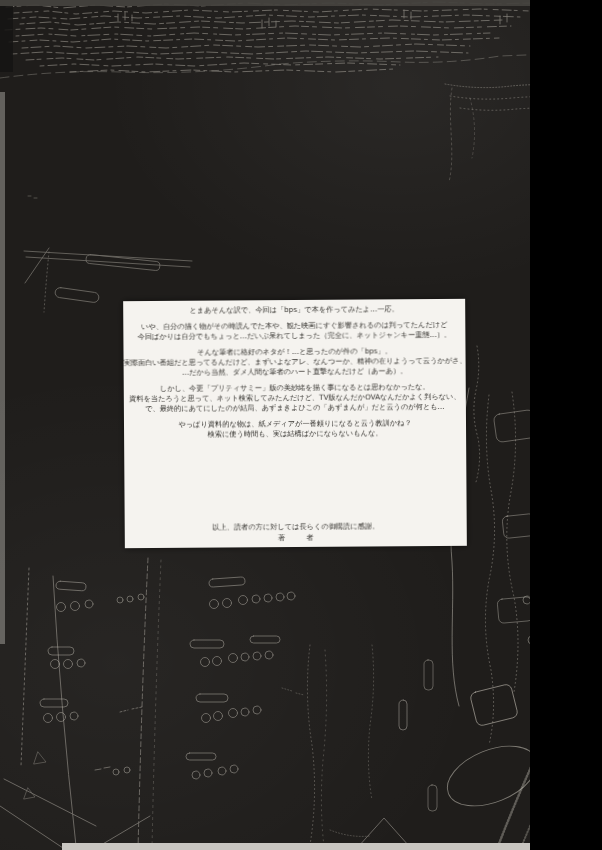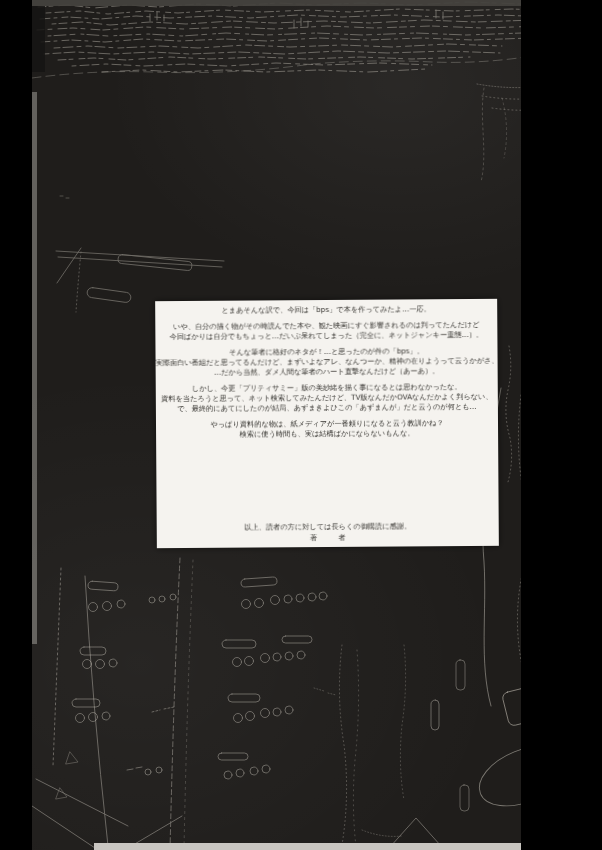--- a/index.html
+++ b/index.html
@@ -1,21 +1,21 @@
 <!DOCTYPE html>
 <html><head>
 <meta charset="utf-8">
 <style>
   html,body{margin:0;padding:0;background:#000;}
-  #stage{position:relative;width:489px;height:850px;overflow:hidden;
+  #stage{position:relative;width:530px;height:850px;overflow:hidden;
     background:
       radial-gradient(420px 300px at 75% 10%, rgba(255,255,255,0.05), transparent 70%),
       radial-gradient(520px 420px at 22% 78%, rgba(255,255,255,0.04), transparent 70%),
       #1f1d1b;
-    font-family:"DejaVu Sans",sans-serif;margin-left:32px;}
+    font-family:"DejaVu Sans",sans-serif;}
   svg.bgart{position:absolute;left:0;top:0;}
   svg.bgart .ln{stroke:#d8d3c8;fill:none;stroke-linecap:round;}
   
   .edge-top{position:absolute;left:0;top:0;width:602px;height:6px;background:#45423e;opacity:.95;}
   .edge-right{position:absolute;left:593px;top:0;width:9px;height:850px;
     background:linear-gradient(180deg,#b7b4af,#d4d1cc 38%,#c9c6c1 70%,#cfccc7);}
   .edge-bottom{position:absolute;left:62px;top:843px;width:540px;height:7px;background:#c9c6c1;}
   .edge-left{position:absolute;left:0;top:92px;width:5px;height:552px;background:#a8a5a0;opacity:.5;}
   .corner-tl{position:absolute;left:0;top:6px;width:13px;height:66px;background:#151413;opacity:.85;}
   

